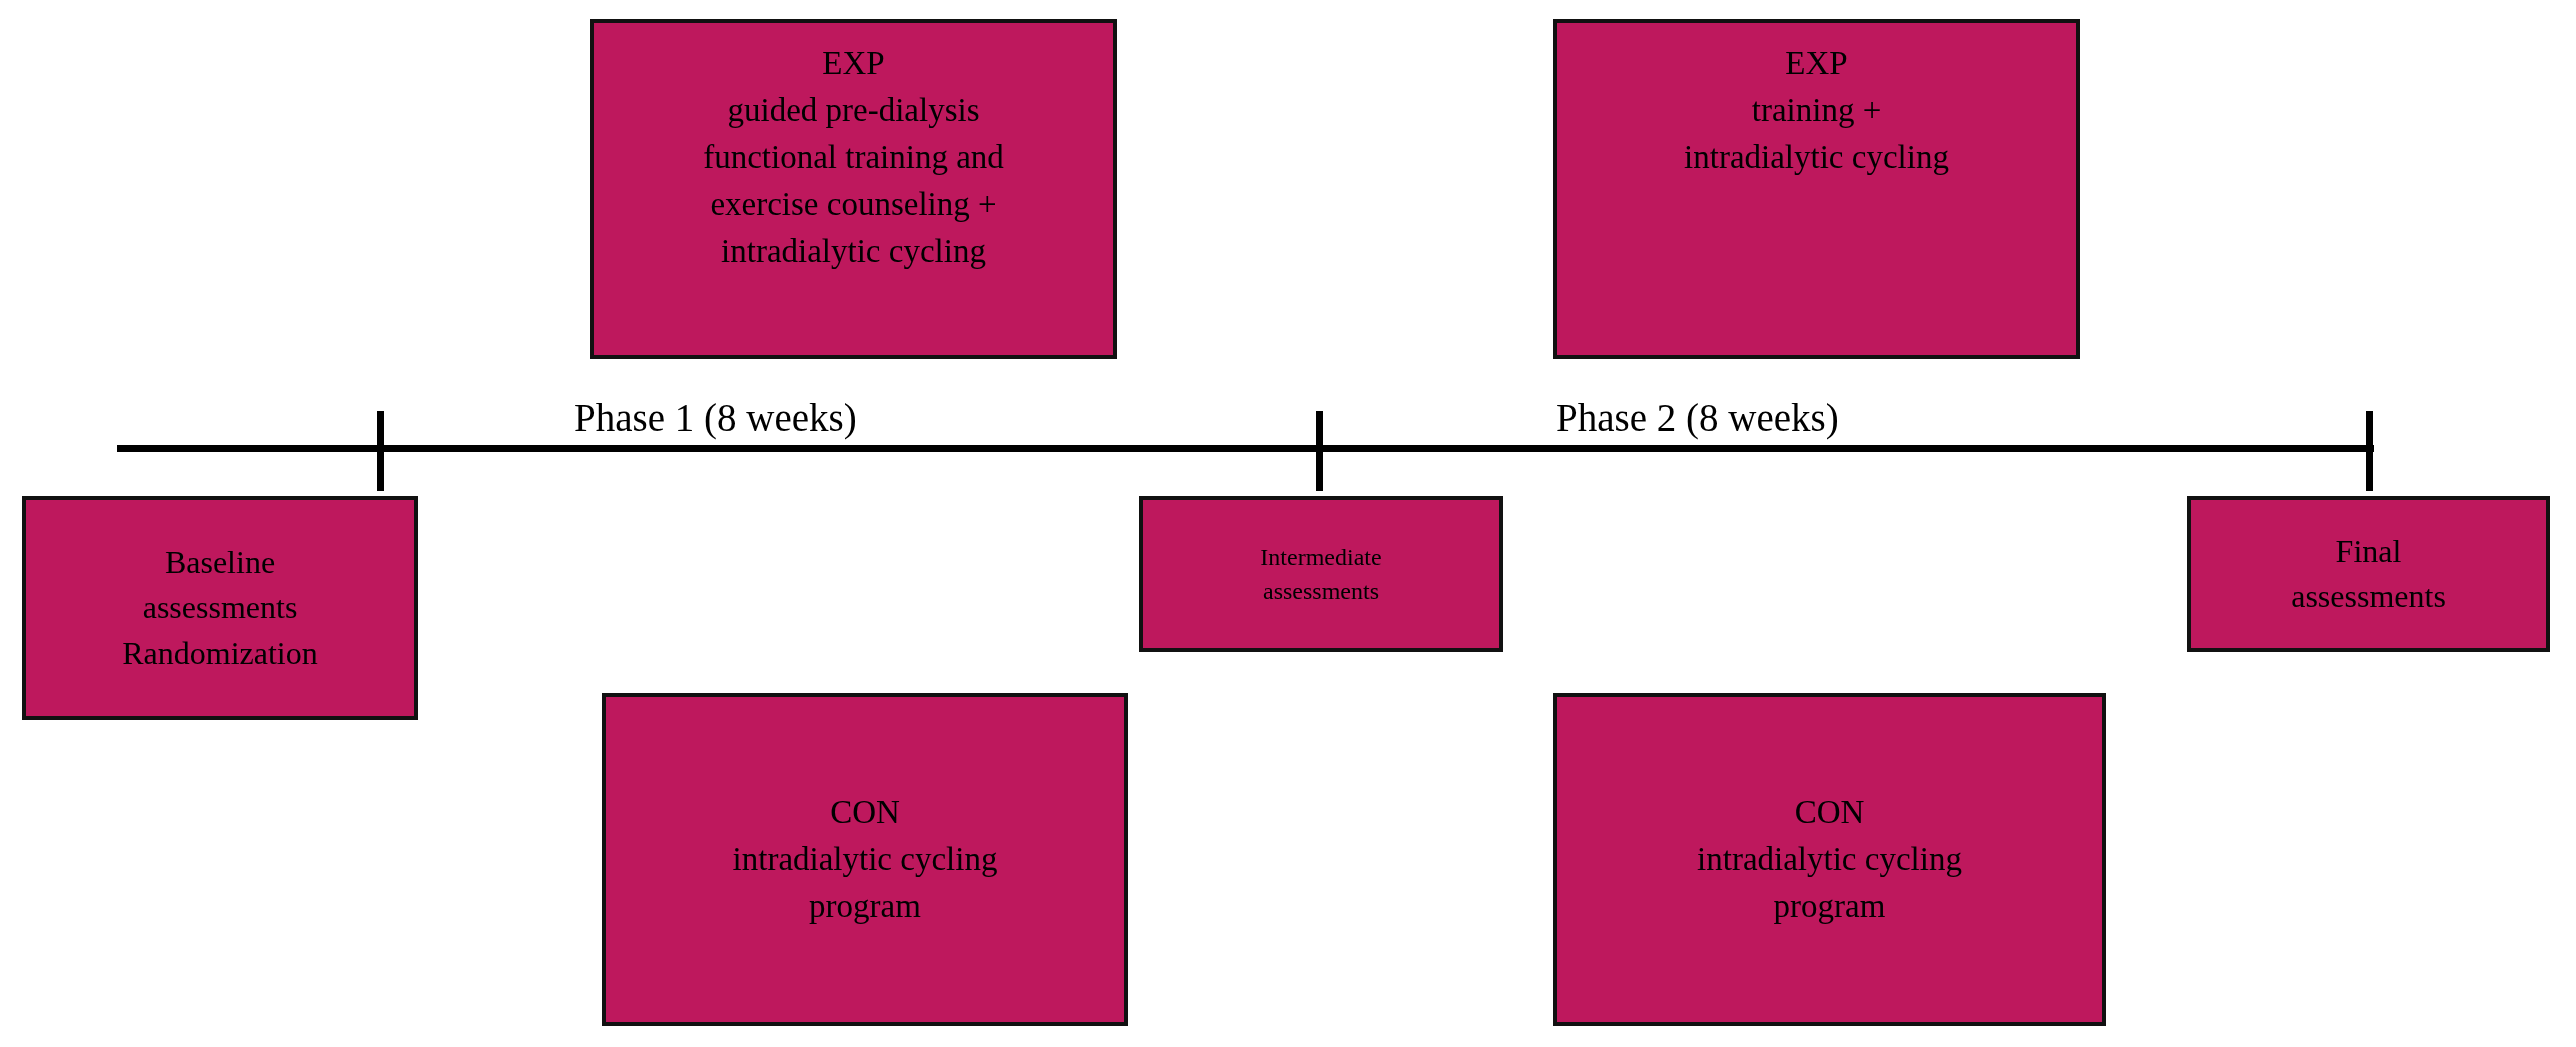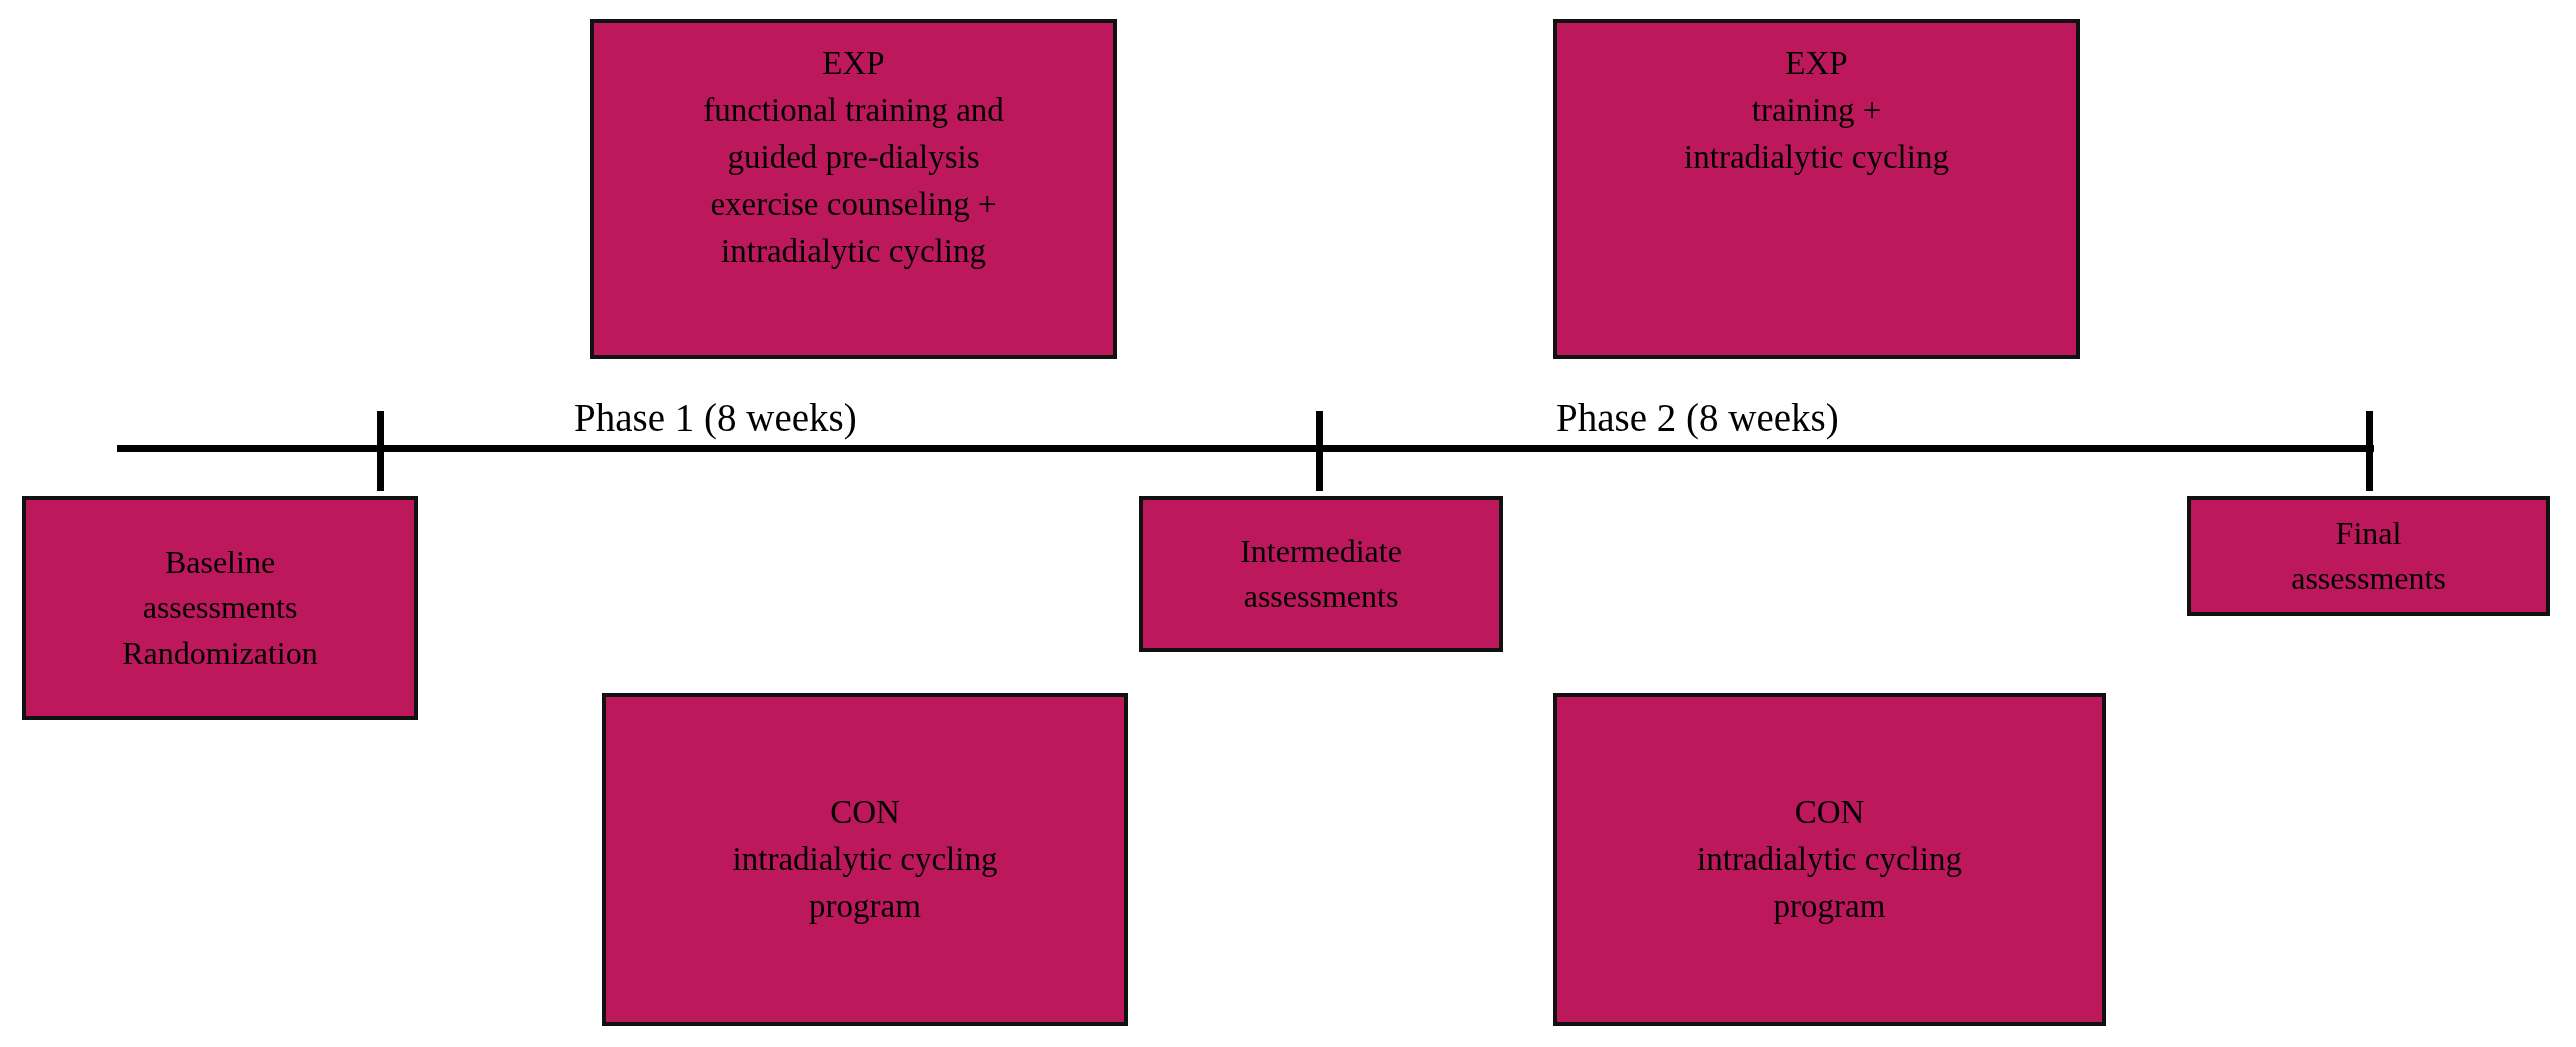--- a/index.html
+++ b/index.html
@@ -59,25 +59,25 @@
     font-size: 33px;
     padding: 0 9.4px;
   }
   #baseline-box {
     left: 22px; top: 496px; width: 396px; height: 224px;
     font-size: 32px;
     padding: 0 6.7px;
   }
   #intermediate-box {
     left: 1139px; top: 496px; width: 364px; height: 156px;
-    font-size: 32px;
+    font-size: 24px;
     padding: 0 6.7px;
   }
   #final-box {
-    left: 2187px; top: 496px; width: 363px; height: 120px;
+    left: 2187px; top: 496px; width: 363px; height: 156px;
     font-size: 32px;
     padding: 0 6.7px;
   }
 
   
   #timeline-axis {
     position: absolute;
     left: 117px;
     top: 445px;
     width: 2257px;
@@ -103,22 +103,22 @@
   #phase-1-label { left: 574px; top: 398px; width: 561px; }
   #phase-2-label { left: 1556px; top: 398px; width: 561px; }
 </style>
 </head>
 <body>
 
 <div id="canvas">
 
   <div class="box" id="exp-box-1">
     <span class="ln">EXP</span>
+    <span class="ln">guided pre-dialysis</span>
     <span class="ln">functional training and</span>
-    <span class="ln">guided pre-dialysis</span>
     <span class="ln">exercise counseling +</span>
     <span class="ln">intradialytic cycling</span>
   </div>
 
   <div class="box" id="exp-box-2">
     <span class="ln">EXP</span>
     <span class="ln">training +</span>
     <span class="ln">intradialytic cycling</span>
   </div>
 

